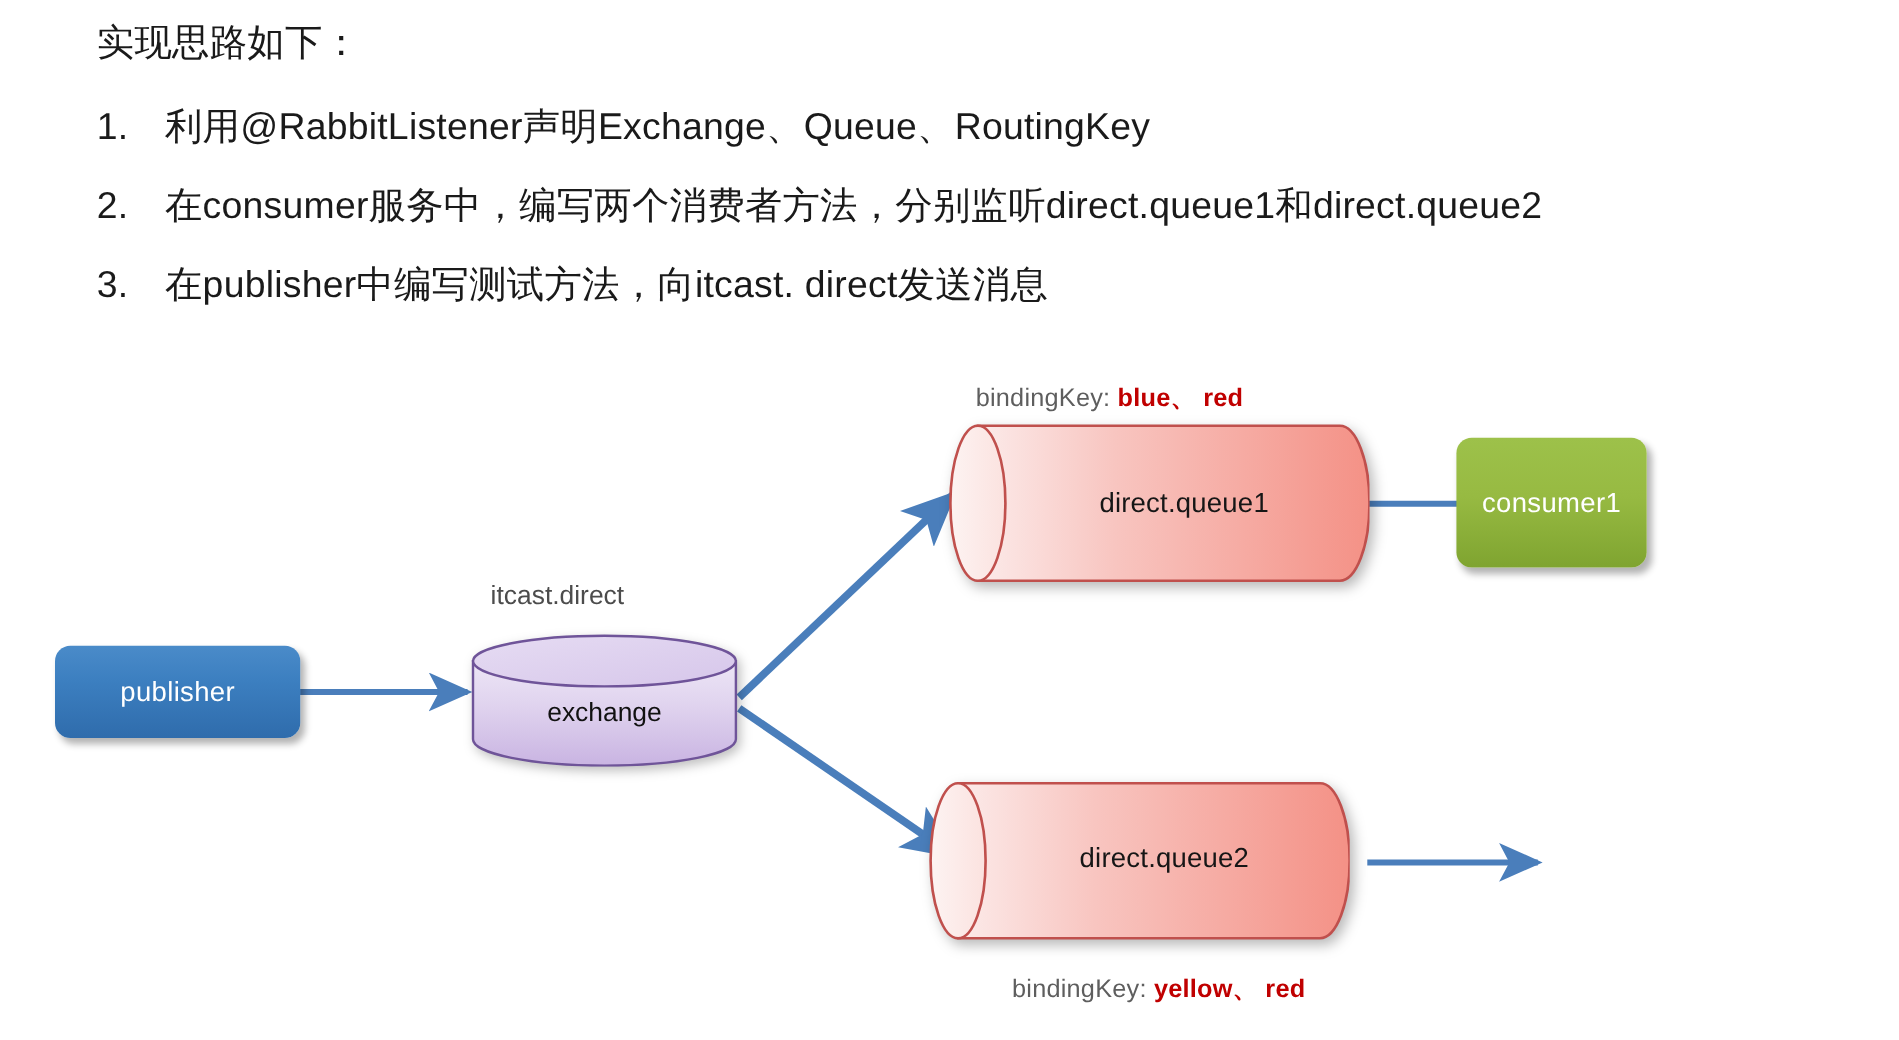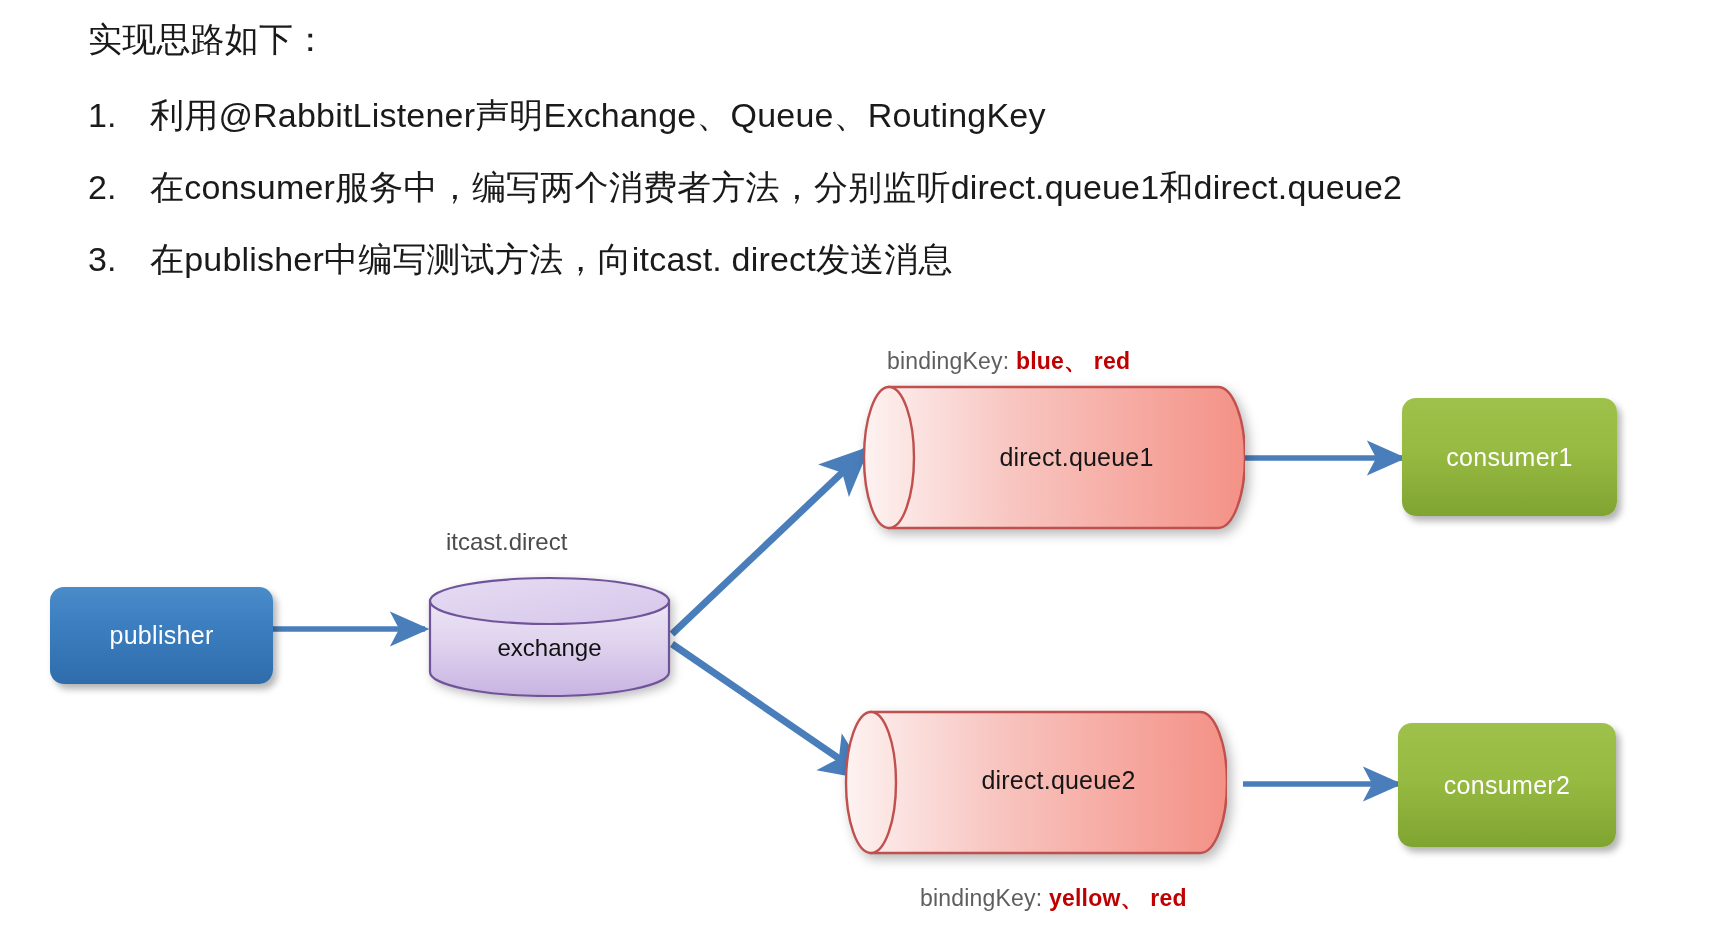--- a/index.html
+++ b/index.html
@@ -177,21 +177,21 @@
 
     <line x1="672" y1="634" x2="866" y2="450" stroke="#4A7EBB" stroke-width="7" marker-end="url(#ah)"></line>
 
     <line x1="672" y1="644" x2="866" y2="777" stroke="#4A7EBB" stroke-width="7" marker-end="url(#ah)"></line>
 
     <line x1="1243" y1="458" x2="1402" y2="458" stroke="#4A7EBB" stroke-width="5.5" marker-end="url(#ah)"></line>
 
     <line x1="1243" y1="784" x2="1398" y2="784" stroke="#4A7EBB" stroke-width="5.5" marker-end="url(#ah)"></line>
   </svg>
 
-  <div class="node rrect blue" style="left:50px; top:587px; width:223px; height:97px;">
+  <div class="node rrect blue" style="left:50px; top:587px; width:223px; height:84px;">
     <span>publisher</span>
   </div>
 
   <div class="caption-plain" style="left:446px; top:528px;">itcast.direct</div>
 
   <div class="vcyl" style="left:428px; top:576px; width:243px; height:121px;">
     <svg width="243" height="121" viewBox="0 0 243 121" xmlns="http://www.w3.org/2000/svg">
       <defs>
         <linearGradient id="exGrad" x1="0" y1="0" x2="0" y2="1">
           <stop offset="0%" stop-color="#EDE6F6"></stop>
@@ -229,21 +229,21 @@
         </linearGradient>
       </defs>
       <path d="M27,2 L356,2 A27,70.5 0 0 1 356,143 L27,143 Z" fill="url(#qGrad1)" stroke="#C0504D" stroke-width="2.4"></path>
       <ellipse cx="27" cy="72.5" rx="25" ry="70.5" fill="url(#qCap1)" stroke="#C0504D" stroke-width="2.4"></ellipse>
     </svg>
     <div class="label">
       <span>direct.queue1</span>
     </div>
   </div>
 
-  <div class="node rrect green" style="left:1402px; top:398px; width:215px; height:118px;">
+  <div class="node rrect green" style="left:1324px; top:398px; width:173px; height:118px;">
     <span>consumer1</span>
   </div>
 
   <div class="hcyl" style="left:844px; top:710px; width:383px; height:140px;">
     <svg class="body" width="383" height="145" viewBox="0 0 383 145" xmlns="http://www.w3.org/2000/svg">
       <defs>
         <linearGradient id="qGrad2" x1="0" y1="0" x2="1" y2="0">
           <stop offset="0%" stop-color="#FCEBEA"></stop>
           <stop offset="35%" stop-color="#F8C5C0"></stop>
           <stop offset="100%" stop-color="#F49186"></stop>
@@ -258,17 +258,14 @@
     </svg>
     <div class="label">
       <span>direct.queue2</span>
     </div>
   </div>
 
   <div class="caption" style="left:893px; top:883px;margin-left:27px;">
     <span>bindingKey: </span><span class="key">yellow、 red</span>
   </div>
 
-  <div class="node rrect green" style="left:1398px; top:723px; width:218px; height:124px;">
-    <span>consumer2</span>
-  </div>
 
 </div>
 
 </body></html>

